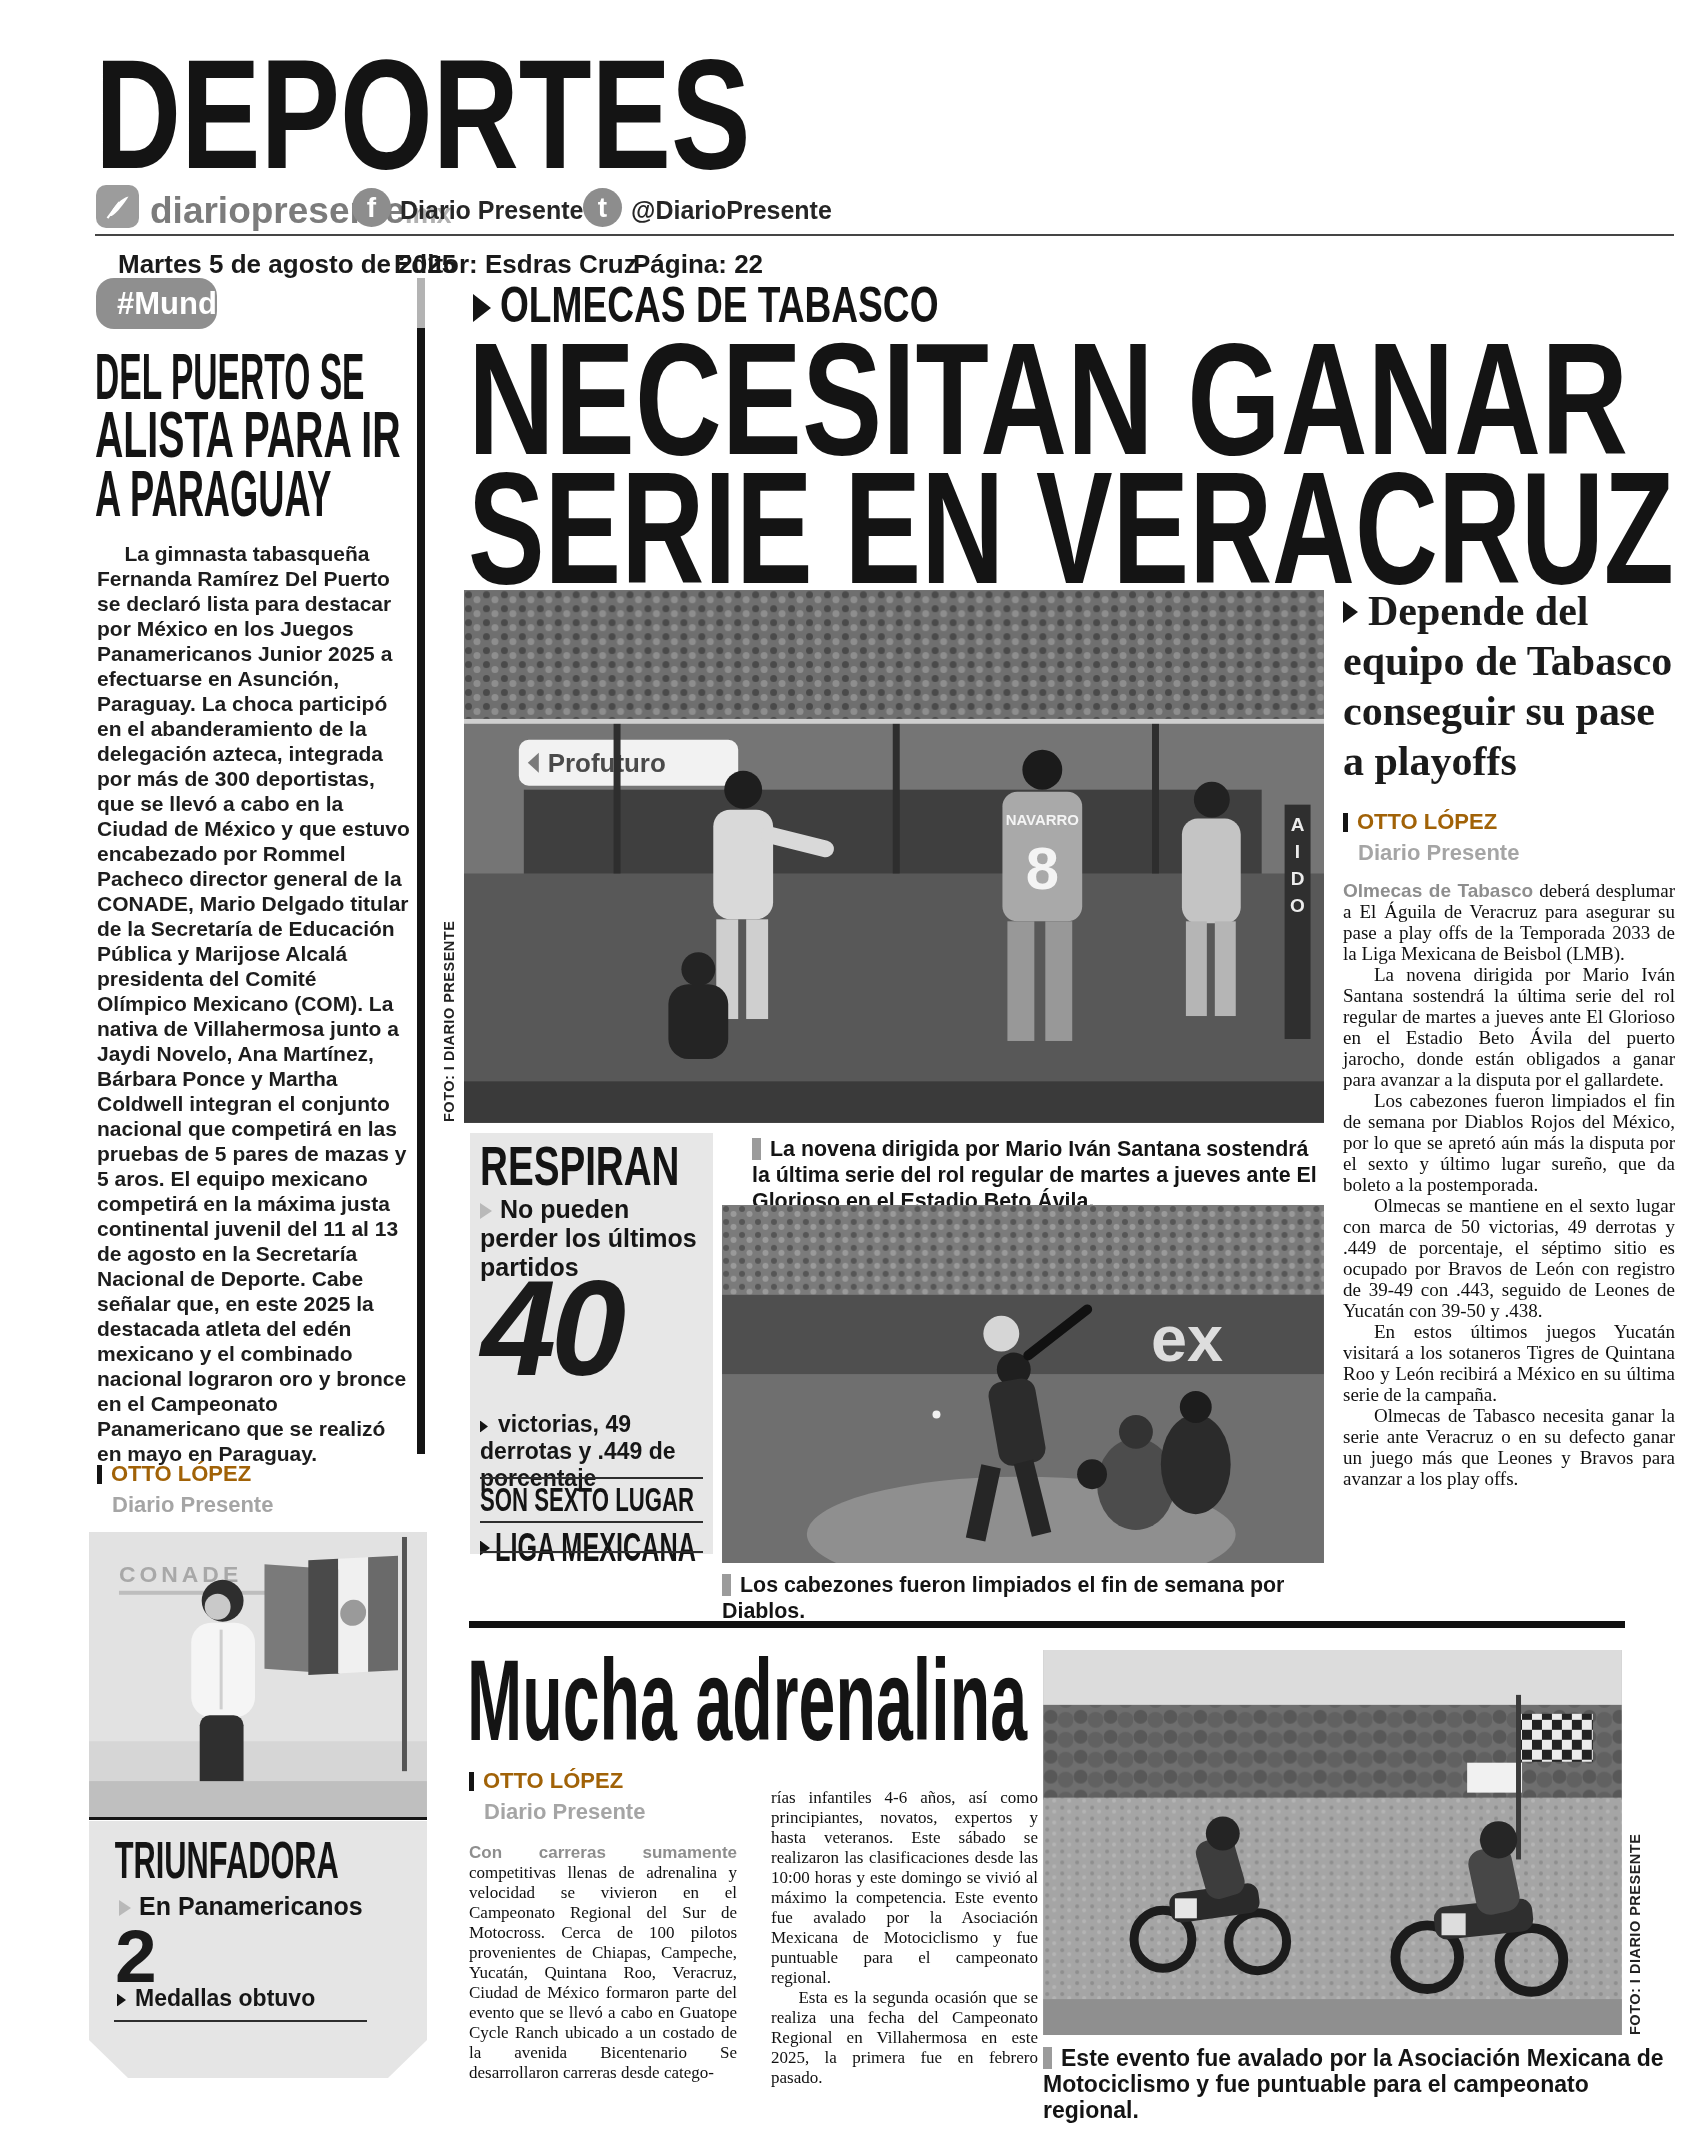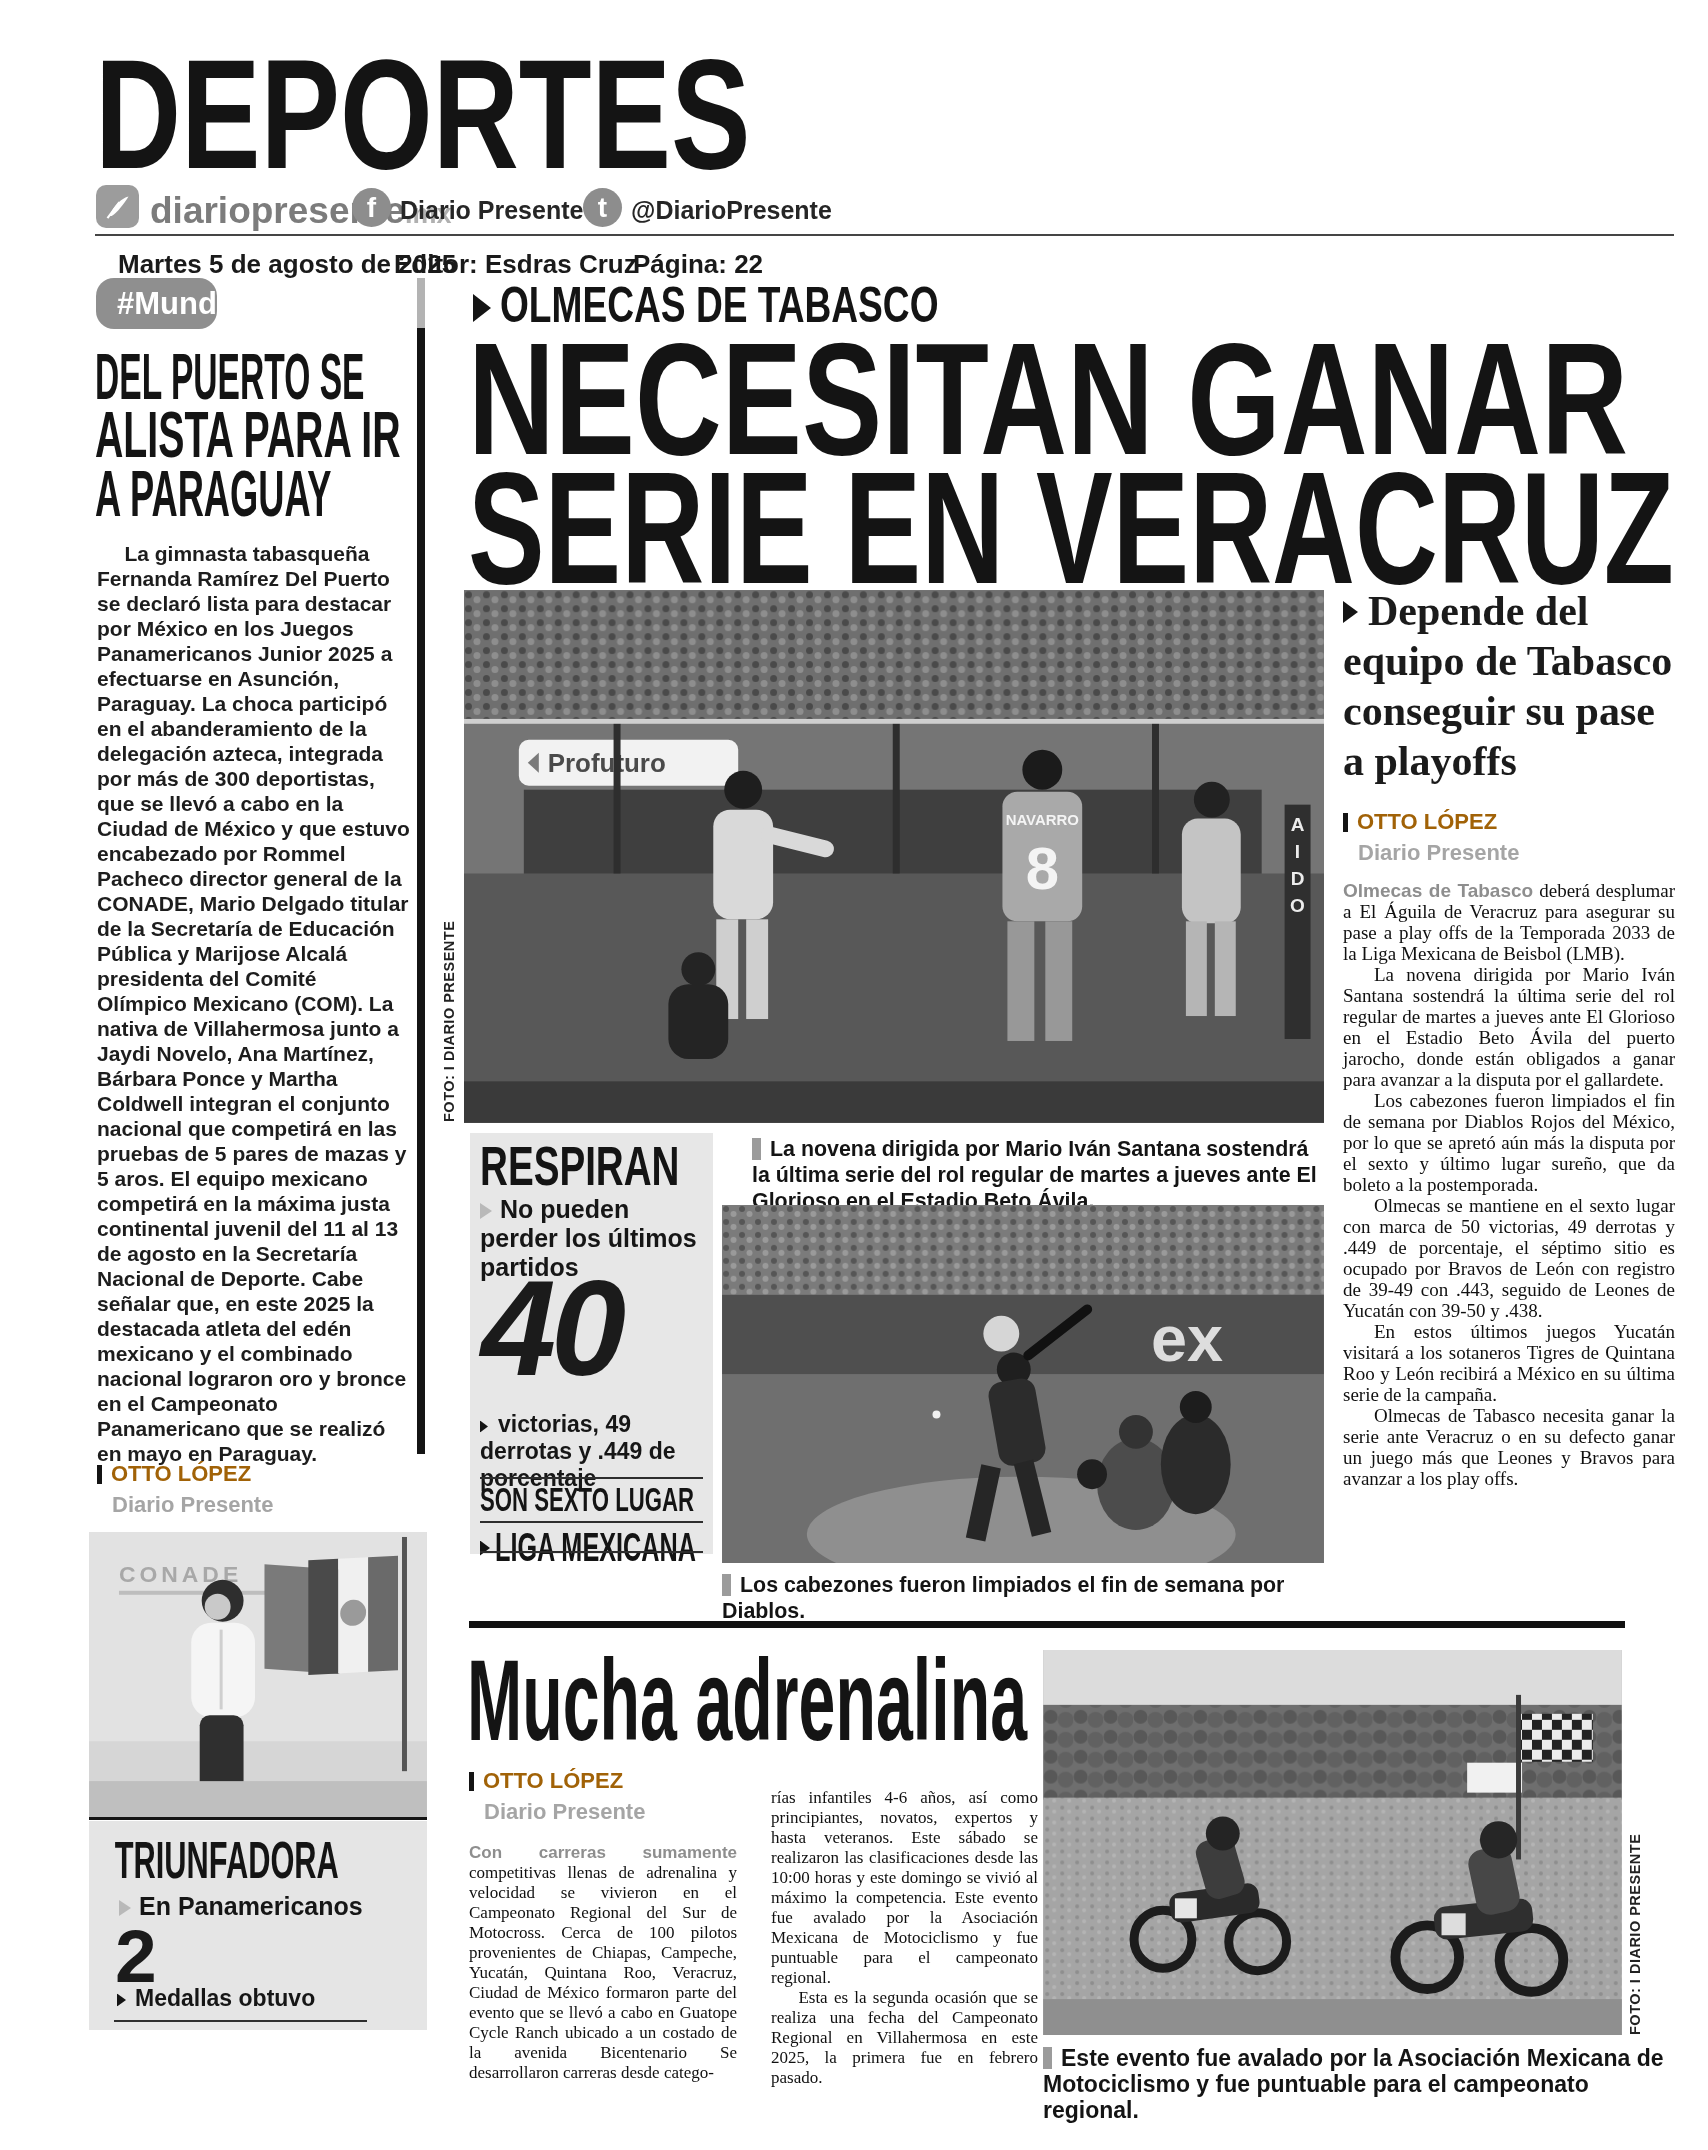--- a/index.html
+++ b/index.html
@@ -131,21 +131,21 @@
         <rect x="205" y="182" width="128" height="190" rx="40" fill="#f5f5f5"></rect>
         <rect x="262" y="196" width="6" height="160" fill="#cfcfcf"></rect>
         <rect x="222" y="368" width="88" height="180" rx="20" fill="#2f2f2f"></rect>
         <rect x="226" y="540" width="36" height="26" fill="#e8e8e8"></rect>
         <rect x="268" y="540" width="36" height="26" fill="#e8e8e8"></rect>
       </g>
       <rect x="0" y="500" width="678" height="72" fill="#bfbfbf"></rect>
     </svg>
   </div>
 
-  <div class="abs statbox" style="left:89px;top:1821px;width:338px;height:209px;background:#e5e5e5;clip-path:polygon(0 0,338px 0,338px 219px,299px 257px,39px 257px,0 219px);">
+  <div class="abs statbox" style="left:89px;top:1821px;width:338px;height:257px;background:#e5e5e5;clip-path:polygon(0 0,338px 0,338px 219px,299px 257px,39px 257px,0 219px);">
     <svg class="cond" style="position:absolute;left:25px;top:15px;" width="228" height="47" viewBox="0 0 458 95">
       <text x="0" y="85" font-size="106" textLength="453" lengthAdjust="spacingAndGlyphs">TRIUNFADORA</text>
     </svg>
     <div class="abs stat-sub" style="left:30px;top:71px;width:279px;">
       <span class="chev chev-grey" style="width:12px;height:16px;margin-right:8px;transform:translateY(1px);"></span><span>En Panamericanos</span>
     </div>
     <div class="abs num-lg" style="left:26px;top:100px;">2</div>
     <div class="abs stat-label" style="left:28px;top:164px;width:279px;">
       <span class="chev" style="width:9px;height:13px;margin-right:9px;transform:translateY(0.5px);"></span><span>Medallas obtuvo</span>
     </div>

